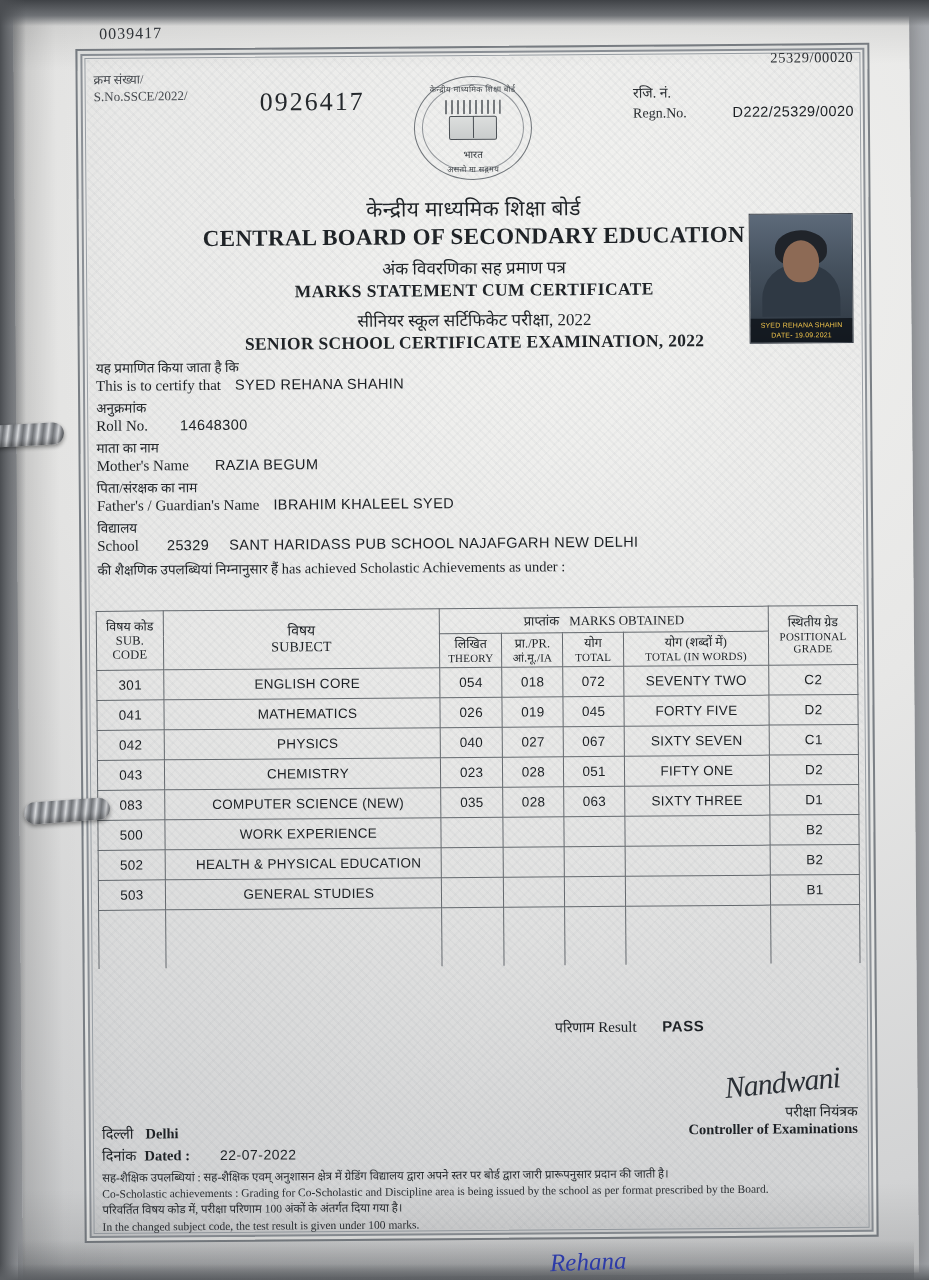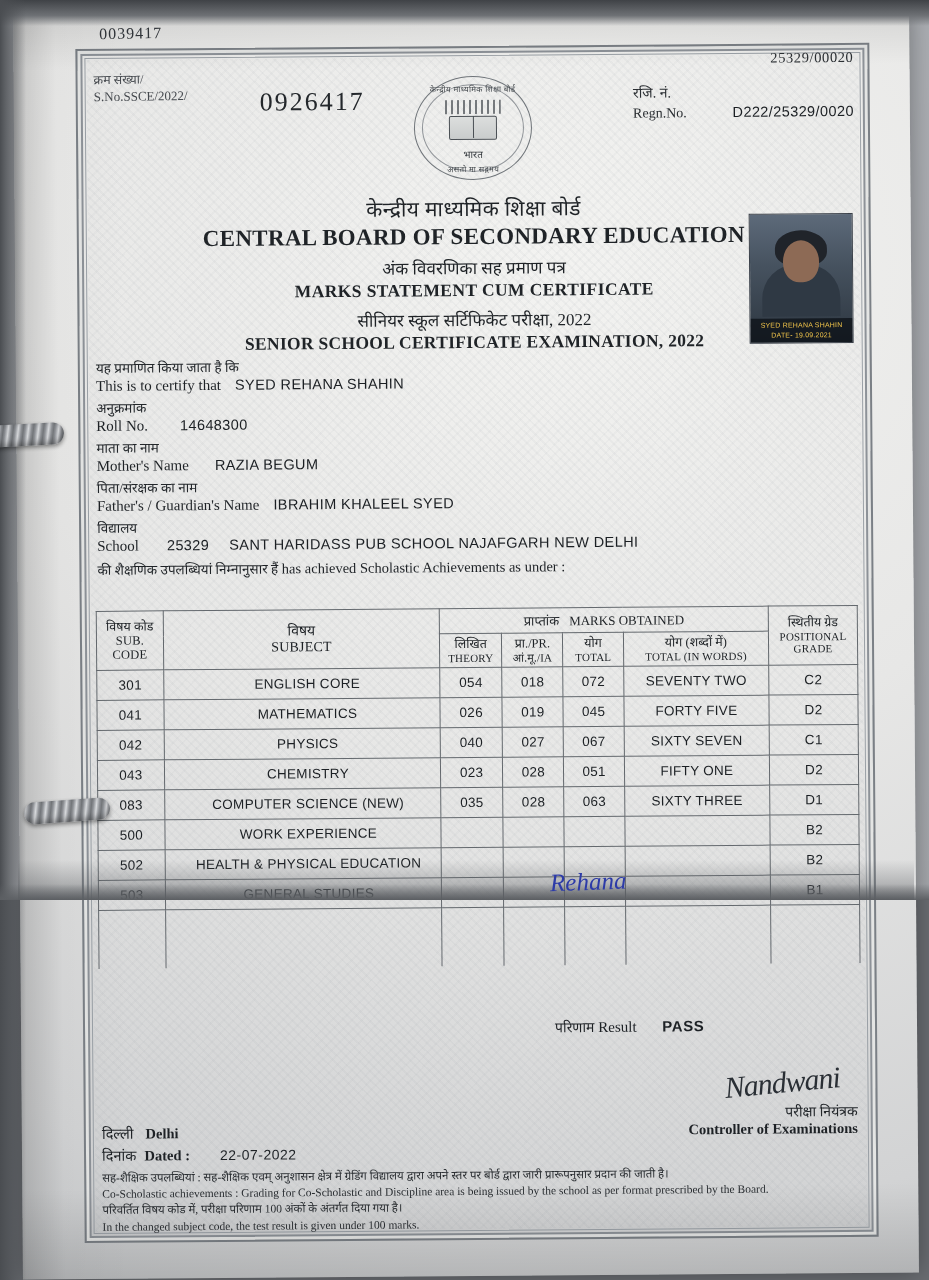--- a/index.html
+++ b/index.html
@@ -11,21 +11,21 @@
     width: 929px;
     height: 1280px;
     overflow: hidden;
     font-family: "Liberation Serif", serif;
   }
 
   
   #scan {
     position: relative;
     width: 929px;
-    height: 900px;
+    height: 1280px;
     background:
       linear-gradient(103deg, rgba(255,255,255,0.10) 0%, rgba(0,0,0,0.10) 100%),
       #b9bcc1;
   }
   .sheet {
     position: absolute;
     left: 18px;
     top: 8px;
     width: 896px;
     height: 1268px;

